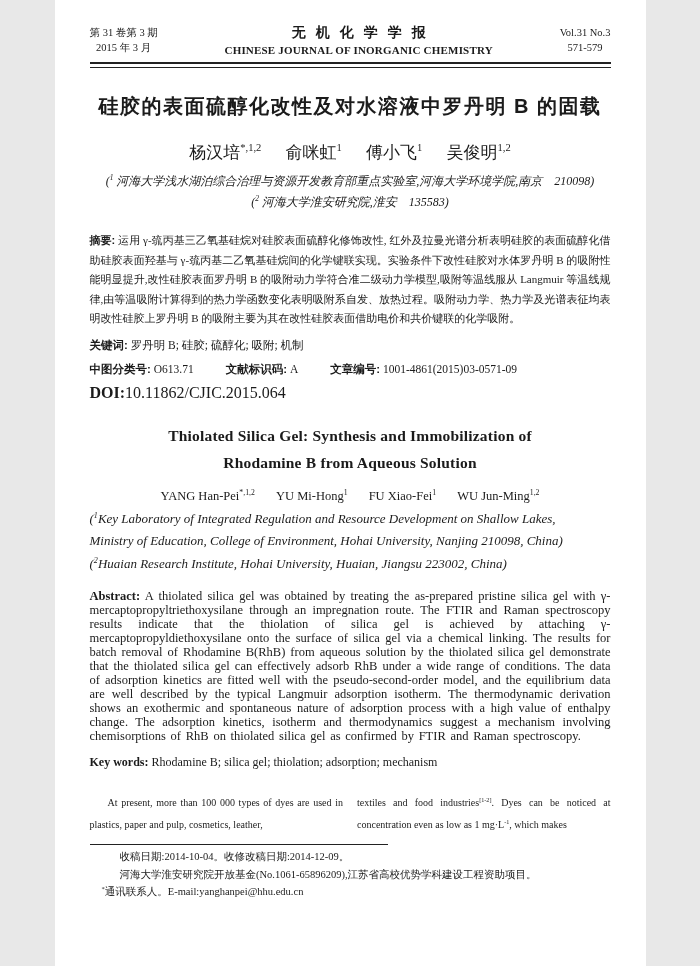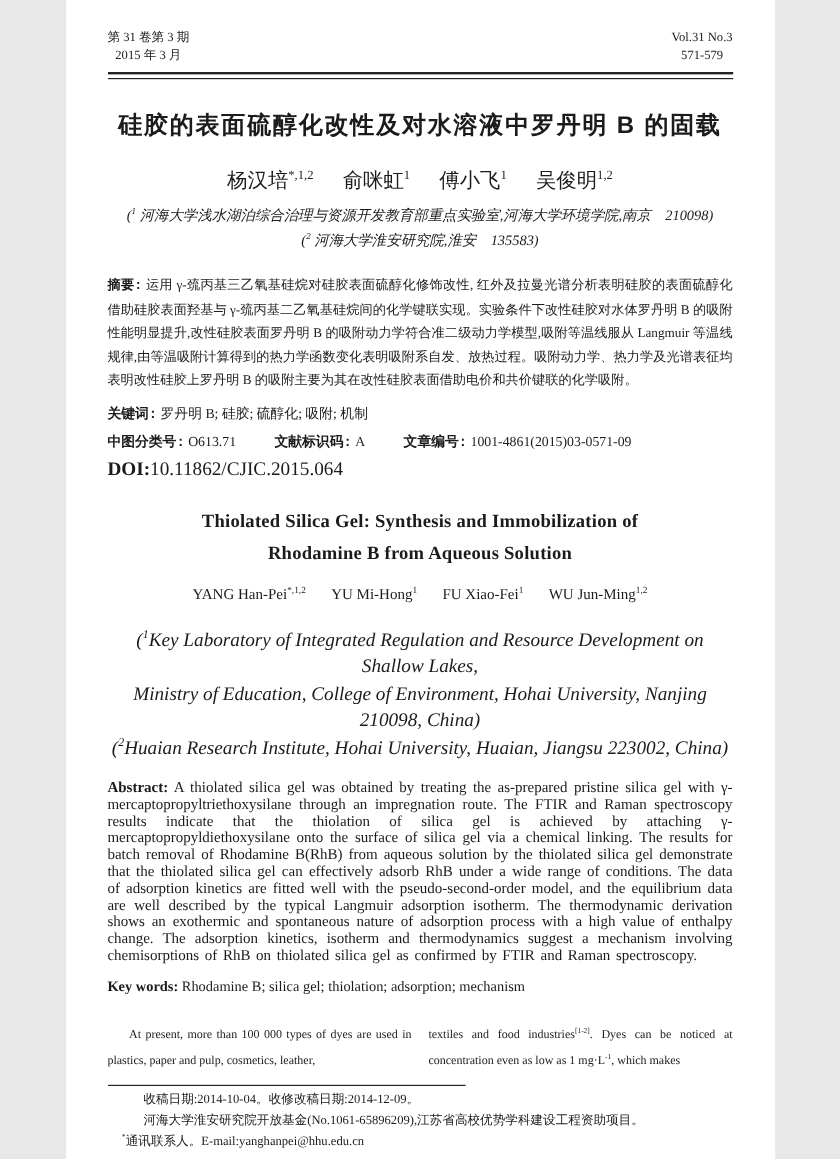--- a/index.html
+++ b/index.html
@@ -21,31 +21,31 @@
 
   
   .title-cn{margin:25px 0 0;text-align:center;font-family:"Liberation Sans",sans-serif;
     font-size:20px;font-weight:bold;letter-spacing:1.5px;}
   .authors-cn{margin-top:21px;text-align:center;font-size:17px;}
   .authors-cn .author{margin:0 10px;white-space:nowrap;}
   .affils-cn{margin-top:7px;text-align:center;font-size:12px;font-style:italic;line-height:21px;}
 
   
   .abstract-cn{margin:18px 0 0;font-size:11px;line-height:19.5px;text-align:justify;}
-  .hei{font-weight:bold;font-style:normal;font-family:Liberation Mono, monospace;}
+  .hei{font-weight:bold;font-style:normal;font-family:Liberation Sans, sans-serif;}
   .kw-cn{margin:9px 0 0;font-size:11.5px;}
   .meta-line{margin:9px 0 0;font-size:11.5px;}
   .meta-group{margin-right:32px;white-space:nowrap;}
   .doi-line{margin:7px 0 0;font-size:16px;}
 
   
   .title-en{margin:20px 0 0;text-align:center;font-size:15.5px;font-weight:bold;line-height:27px;letter-spacing:0.2px;}
   .authors-en{margin-top:13px;text-align:center;font-size:12.5px;}
   .authors-en .author{margin:0 9px;white-space:nowrap;}
-  .affils-en{margin-top:20px;text-align:center;font-style:italic;font-size:16px;line-height:22.5px;}
+  .affils-en{margin-top:4px;text-align:left;font-style:italic;font-size:13px;line-height:22.5px;}
 
   
   .abstract-en{margin:14px 0 0;font-size:12.5px;line-height:14px;text-align:justify;word-spacing:1.6px;}
   .kw-en{margin:12px 0 0;font-size:12px;}
 
   
   .columns{margin-top:22px;display:flex;gap:14px;}
   .col{width:308px;font-size:10px;line-height:22px;text-align:justify;margin:0;}
   .col-left{text-indent:1.8em;}
 
@@ -57,20 +57,24 @@
 </style>
 </head>
 <body>
 
 <div class="page">
 
   <header class="jheader">
     <div class="jh-side">
       <div>第 31 卷第 3 期</div>
       <div>2015 年 3 月</div>
+    </div>
+    <div class="jh-center">
+      <div class="jh-cn">无机化学学报</div>
+      <div class="jh-en">CHINESE JOURNAL OF INORGANIC CHEMISTRY</div>
     </div>
     <div class="jh-side">
       <div>Vol.31 No.3</div>
       <div>571-579</div>
     </div>
   </header>
 
   <div class="hrule"></div>
 
   <h1 class="title-cn">硅胶的表面硫醇化改性及对水溶液中罗丹明 B 的固载</h1>

